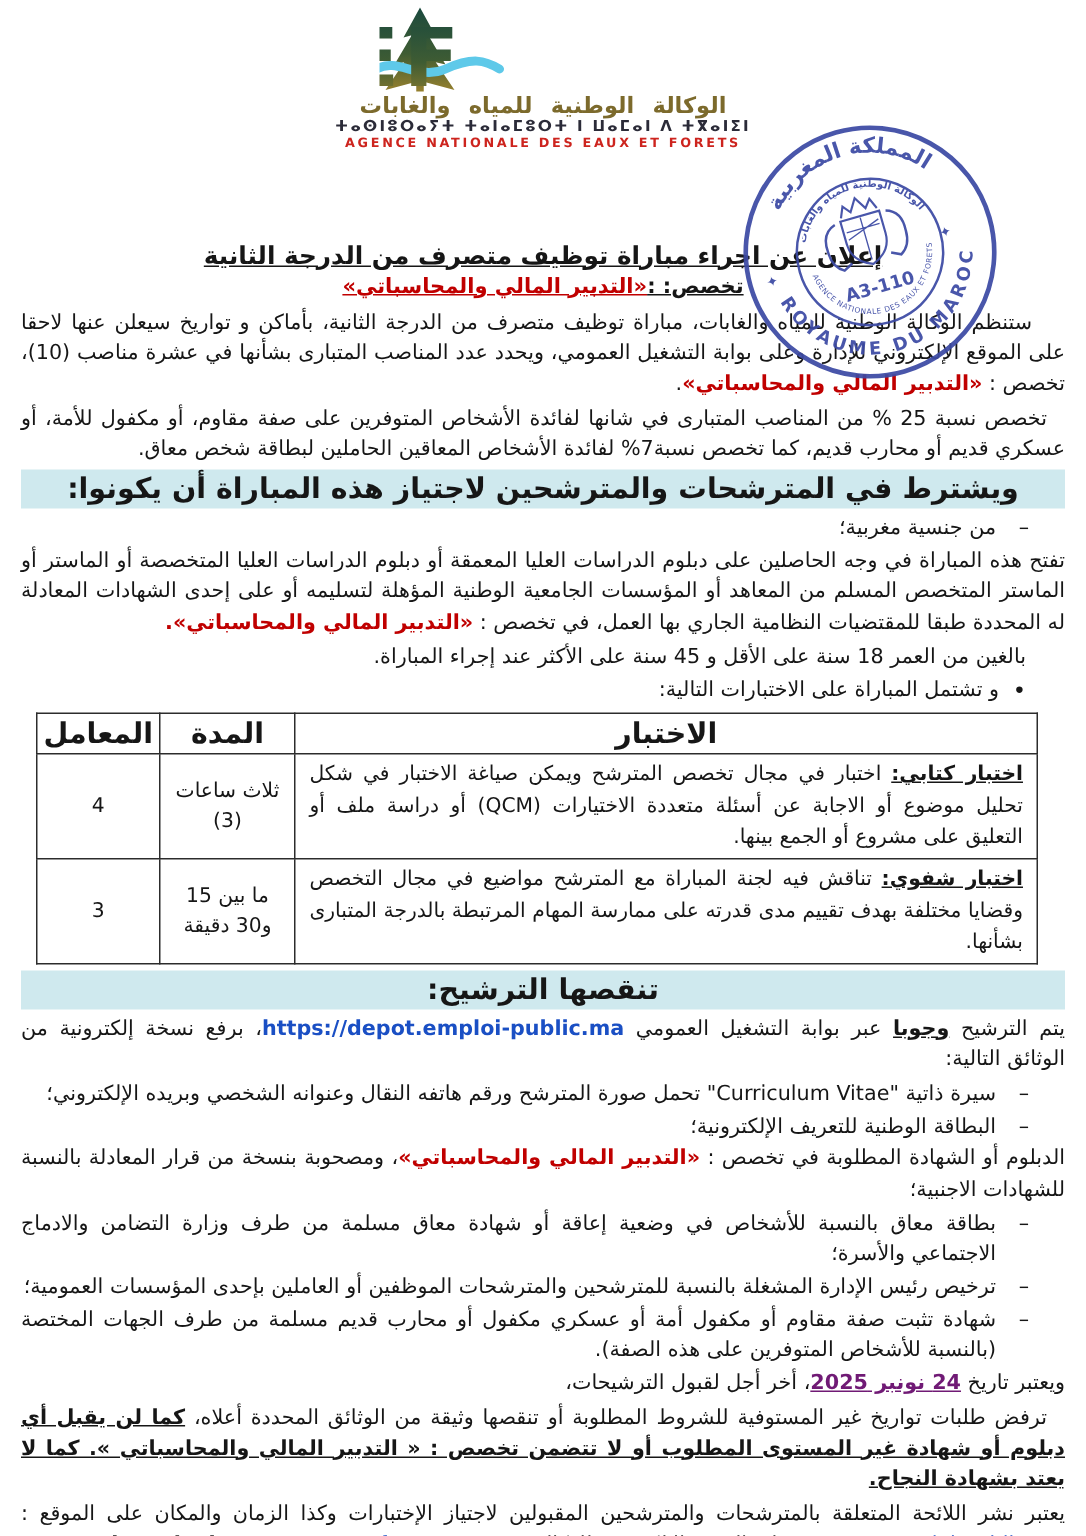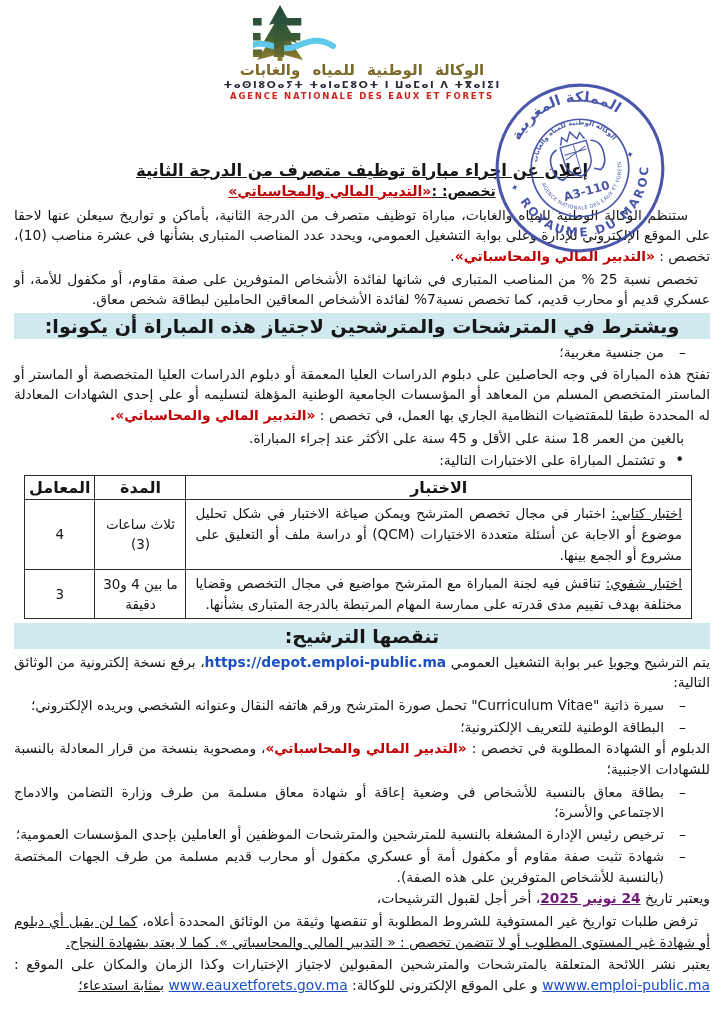--- a/index.html
+++ b/index.html
@@ -31,41 +31,41 @@
     text-align:center; font-weight:bold; font-size:16.5px;
     text-decoration:underline; margin:60px 0 3px 0;
   }
   .subtitle{ text-align:center; font-size:14px; font-weight:bold; margin:0 0 6px 0;}
   .subtitle .lbl{ text-decoration:underline; }
   .subtitle .red{ text-decoration:underline; }
   .para{ font-size:13.8px; line-height:1.5; text-align:justify; margin:0 0 2px 0;}
   .indent{ text-indent:22px; }
   .indent-sm{ text-indent:12px; }
   .red{ color:#c00000; font-weight:bold; }
-  .bu{ font-weight:normal; text-decoration:underline; }
+  .bu{ font-weight:bold; text-decoration:underline; }
   .banner{
     background:#cfe9ee; font-weight:bold; font-size:19px;
     text-align:center; padding:2px 6px; margin:3px 0;
   }
   .ditem{ position:relative; padding-right:46px; font-size:13.8px; line-height:1.5; text-align:justify; margin:0 0 1px 0;}
   .ditem::before{ content:"–"; position:absolute; right:24px; top:0; }
   .bitem{ position:relative; padding-right:44px; font-size:13.8px; line-height:1.5; margin:1px 0;}
   .bitem::before{ content:"•"; position:absolute; right:26px; top:-1px; font-size:15px;}
   .agepad{ padding-right:26px; }
   .link{ color:#1a4fc4; direction:ltr; unicode-bidi:embed; }
   .link.bold{ font-weight:bold; }
   .link.ul{ text-decoration:underline; }
   .redu{ color:#701a75; font-weight:bold; text-decoration:underline; }
   
   table.exams{
     border-collapse:collapse; width:668px; margin:4px 18px 4px 24px;
     font-size:13.5px;
   }
   table.exams th, table.exams td{ border:1.4px solid #2c2c2c; }
-  table.exams th{ font-size:16px; padding:2px 4px; font-weight:bold; }
+  table.exams th{ font-size:19px; padding:2px 4px; font-weight:bold; }
   td.exam-cell{ padding:3px 9px; text-align:justify; line-height:1.55;}
   td.center-cell{ text-align:center; vertical-align:middle; padding:2px 4px; line-height:1.5;}
   col.c-exam{ width:516px;} col.c-dur{ width:92px;} col.c-coef{ width:60px;}
 </style>
 </head>
 <body>
 
 <div class="page">
 
   <div class="header">
@@ -159,21 +159,21 @@
         <td class="exam-cell">
           <span class="bu">اختبار كتابي:</span><span> اختبار في مجال تخصص المترشح ويمكن صياغة الاختبار في شكل تحليل موضوع أو الاجابة عن أسئلة متعددة الاختيارات (QCM) أو دراسة ملف أو التعليق على مشروع أو الجمع بينها.</span>
         </td>
         <td class="center-cell">ثلاث ساعات (3)</td>
         <td class="center-cell">4</td>
       </tr>
       <tr>
         <td class="exam-cell">
           <span class="bu">اختبار شفوي:</span><span> تناقش فيه لجنة المباراة مع المترشح مواضيع في مجال التخصص وقضايا مختلفة بهدف تقييم مدى قدرته على ممارسة المهام المرتبطة بالدرجة المتبارى بشأنها.</span>
         </td>
-        <td class="center-cell">ما بين 4 و30 دقيقة</td>
+        <td class="center-cell">ما بين 15 و30 دقيقة</td>
         <td class="center-cell">3</td>
       </tr>
     </tbody>
   </table>
 
   <div class="banner">تنقصها الترشيح:</div>
   <p class="para">
     <span>يتم الترشيح </span><span class="bu">وجوبا</span><span> عبر بوابة التشغيل العمومي </span><span class="link bold">https://depot.emploi-public.ma</span><span>، برفع نسخة إلكترونية من الوثائق التالية:</span>
   </p>
   <div class="ditem">سيرة ذاتية "Curriculum Vitae" تحمل صورة المترشح ورقم هاتفه النقال وعنوانه الشخصي وبريده الإلكتروني؛</div>

